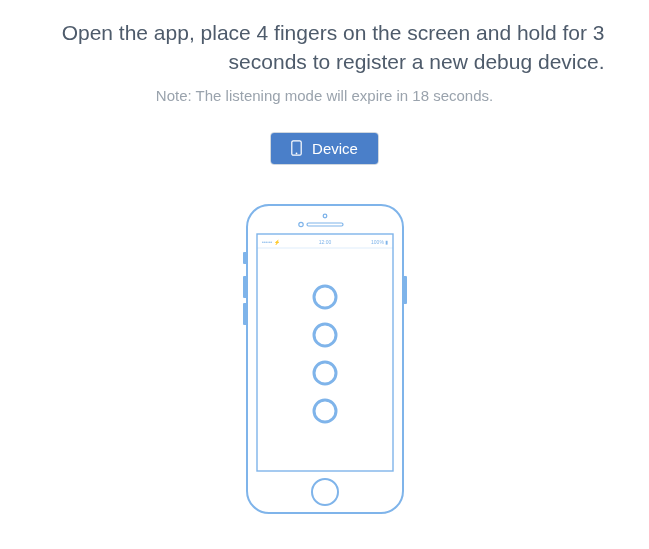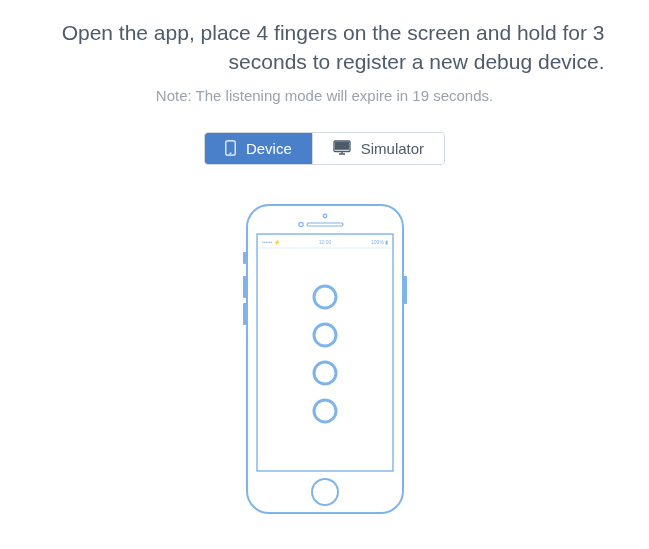--- a/index.html
+++ b/index.html
@@ -30,20 +30,21 @@
     }
     .toggle-group {
       margin-top: 28px;
       display: inline-flex;
       border: 1px solid #d0d7de;
       border-radius: 4px;
       overflow: hidden;
     }
     .toggle-btn {
       display: inline-flex;
+      align-items: center;
       gap: 10px;
       padding: 7px 20px;
       font-size: 15px;
       cursor: pointer;
       background: #fff;
       color: #4e5b6b;
       border: none;
     }
     .toggle-btn + .toggle-btn {
       border-left: 1px solid #d0d7de;
@@ -64,42 +65,31 @@
     @keyframes pulse {
       0%, 100% { opacity: 0.85; }
       50% { opacity: 0.45; }
     }
     .touch-ring { animation: pulse 1.8s ease-in-out infinite; }
   </style>
 </head>
 <body>
 
 <div class="instruction">Open the app, place 4 fingers on the screen and hold for 3 seconds to register a new debug device.</div>
-<div class="note">Note: The listening mode will expire in 19 seconds.</div>
+<div class="note">Note: The listening mode will expire in 18 seconds.</div>
 
 <div class="toggle-group">
   <button class="toggle-btn active">
     <span class="icon">
       <svg width="11" height="16" viewBox="0 0 11 16" fill="none">
         <rect x="0.8" y="0.8" width="9.4" height="14.4" rx="1.5" stroke="white" stroke-width="1.2"></rect>
         <circle cx="5.5" cy="13.3" r="0.9" fill="white"></circle>
       </svg>
     </span>
     <span>Device</span>
-  </button>
-  <button class="toggle-btn">
-    <span class="icon">
-      <svg width="18" height="15" viewBox="0 0 18 15" fill="none">
-        <rect x="1" y="1" width="16" height="10.5" rx="1" stroke="#4e5b6b" stroke-width="1.3"></rect>
-        <rect x="1.8" y="1.8" width="14.4" height="8" fill="#4e5b6b"></rect>
-        <path d="M6 14 h6" stroke="#4e5b6b" stroke-width="1.3"></path>
-        <path d="M9 11.5 v2.5" stroke="#4e5b6b" stroke-width="1.3"></path>
-      </svg>
-    </span>
-    <span>Simulator</span>
   </button>
 </div>
 
 <div class="illustration">
   <svg class="phone-svg" width="176" height="320" viewBox="0 0 176 320">
 
     <rect x="10" y="6" width="156" height="308" rx="22" fill="none" stroke="#7fb4ea" stroke-width="2"></rect>
 
     <rect x="6" y="53" width="4" height="12" fill="#7fb4ea" rx="1"></rect>
     <rect x="6" y="77" width="4" height="22" fill="#7fb4ea" rx="1"></rect>

